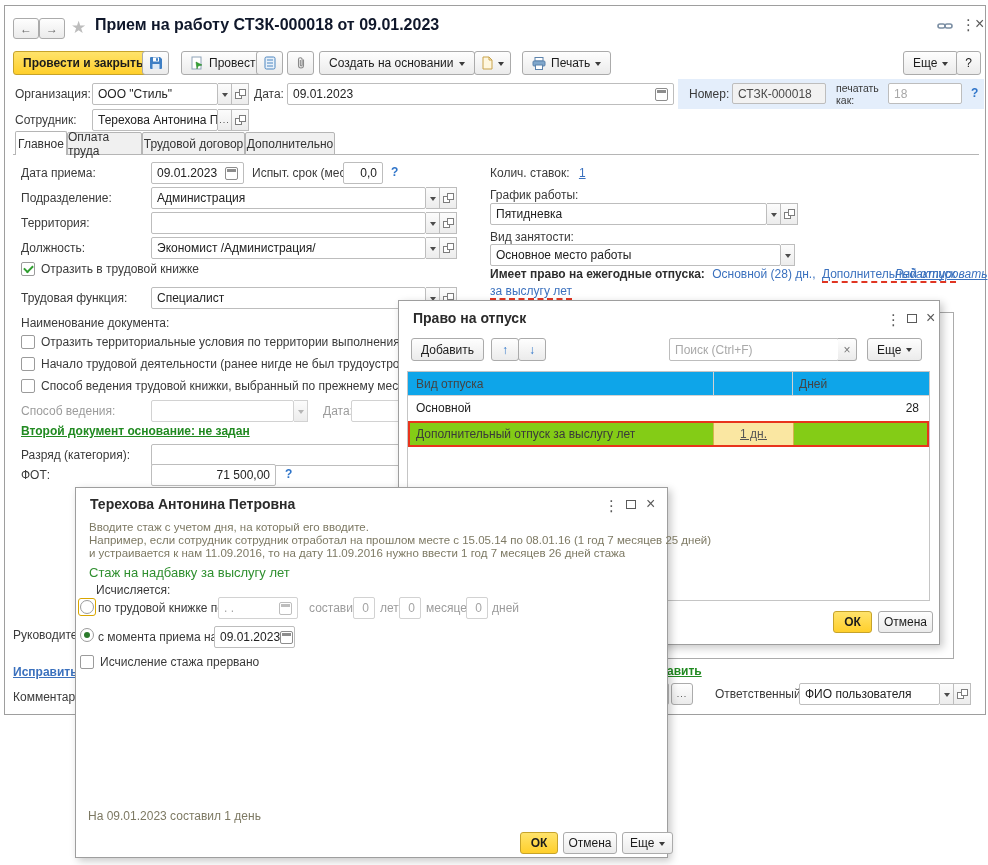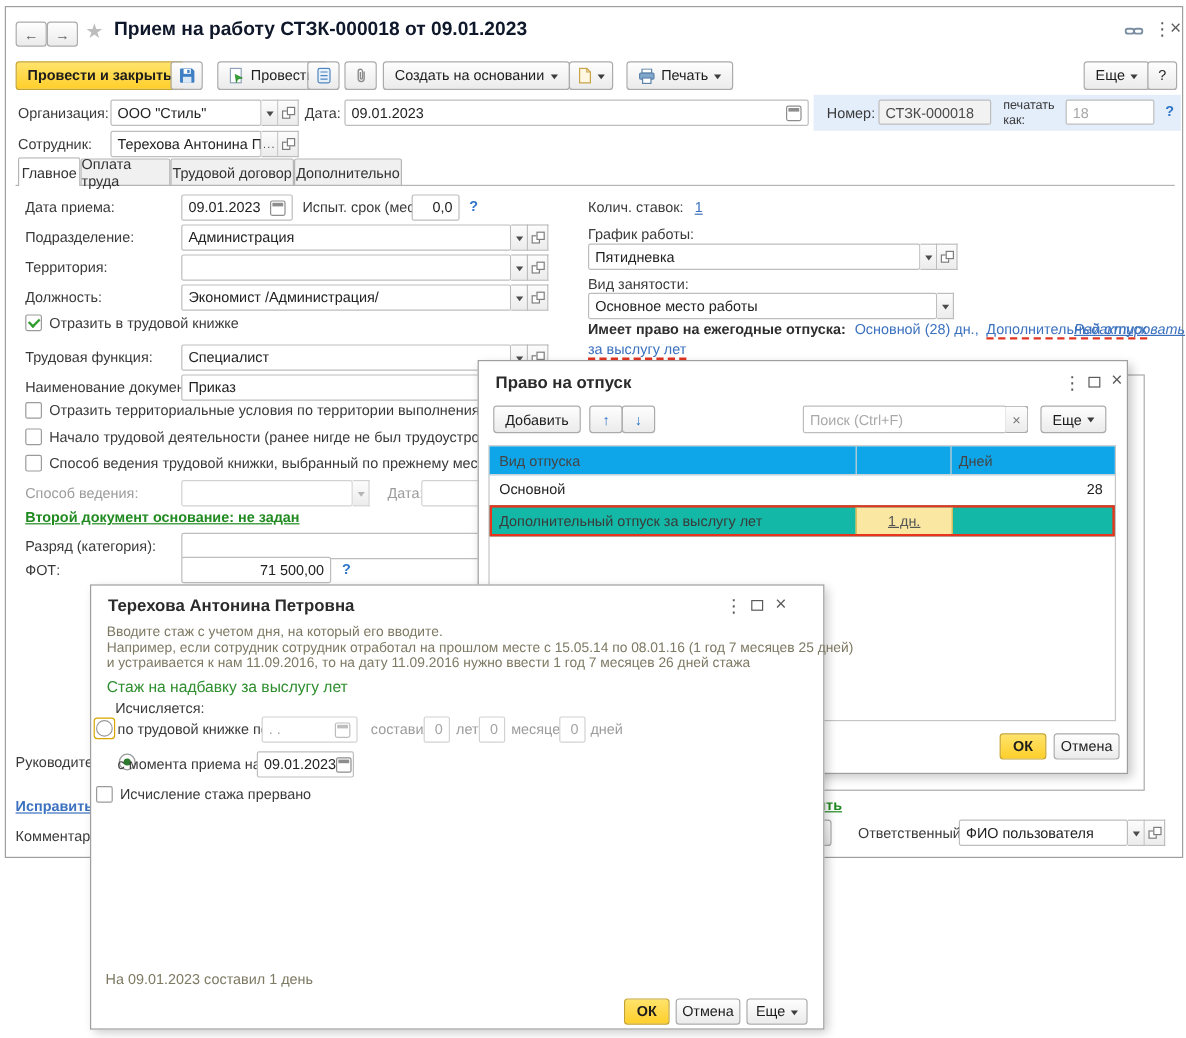--- a/index.html
+++ b/index.html
@@ -270,23 +270,20 @@
         </div>
       <span class="app">
           <i class="tri"></i>
         </span>
       <span class="app w16">
           <i class="ico-open"></i>
         </span>
     </div>
 
     <div class="a lbl" style="left:16px;top:310px;">Наименование документа:</div>
-    <div class="a fld" style="left:146px;top:306px;width:306px;">
-        <span>Приказ</span>
-      </div>
 
     <div class="a" style="left:16px;top:329px;display:flex;gap:6px;align-items:center;">
       <span class="cb"></span>
       <span class="lbl">Отразить территориальные условия по территории выполнения работ</span>
     </div>
     <div class="a" style="left:16px;top:351px;display:flex;gap:6px;align-items:center;">
       <span class="cb"></span>
       <span class="lbl">Начало трудовой деятельности (ранее нигде не был трудоустроен)</span>
       <span class="hint">?</span>
     </div>
@@ -404,37 +401,37 @@
       <div class="thead" style="position:relative;height:24px;">
         <span class="a" style="left:8px;top:5px;">Вид отпуска</span>
         <span class="a" style="left:391px;top:5px;">Дней</span>
         <span class="a" style="left:305px;top:0;width:1px;height:24px;background:#d2d2d2;"></span>
         <span class="a" style="left:384px;top:0;width:1px;height:24px;background:#d2d2d2;"></span>
       </div>
       <div style="position:relative;height:25px;">
         <span class="a" style="left:8px;top:5px;">Основной</span>
         <span class="a" style="right:10px;top:5px;">28</span>
       </div>
-      <div style="position:relative;height:26px;box-sizing:border-box;border:2px solid #e8341c;background:#14b8a6;">
+      <div style="position:relative;height:26px;box-sizing:border-box;border:2px solid #e8341c;background:#84cc16;">
         <span class="a" style="left:6px;top:4px;color:#3a3a3a;">Дополнительный отпуск за выслугу лет</span>
         <span class="a" style="left:303px;top:0;bottom:0;width:79px;background:#fae7a2;border-left:1px solid #d6b54e;border-right:1px solid #d6b54e;display:flex;align-items:center;justify-content:center;">
           <span style="color:#555;text-decoration:underline;">1 дн.</span>
         </span>
       </div>
     </div>
 
     <div class="a btn ybtn" style="left:434px;top:310px;width:39px;height:22px;">
         <span>ОК</span>
       </div>
     <div class="a btn" style="left:479px;top:310px;width:55px;height:22px;">
         <span>Отмена</span>
       </div>
   </div>
 
-  <div class="win dlg" style="left:75px;top:487px;width:591px;height:369px;z-index:20;padding-left:19px;">
+  <div class="win dlg" style="left:75px;top:487px;width:591px;height:369px;z-index:20;">
     <div class="a dtitle" style="left:14px;top:8px;">Терехова Антонина Петровна</div>
     <div class="a wctl" style="left:528px;top:10px;">⋮</div>
     <div class="a maxbox" style="left:550px;top:12px;"></div>
     <div class="a wctl" style="left:570px;top:8px;font-size:16px;">×</div>
 
     <div class="a info" style="left:13px;top:33px;">Вводите стаж с учетом дня, на который его вводите.</div>
     <div class="a info" style="left:13px;top:46px;">Например, если сотрудник сотрудник отработал на прошлом месте с 15.05.14 по 08.01.16 (1 год 7 месяцев 25 дней)</div>
     <div class="a info" style="left:13px;top:59px;">и устраивается к нам 11.09.2016, то на дату 11.09.2016 нужно ввести 1 год 7 месяцев 26 дней стажа</div>
 
     <div class="a" style="left:13px;top:77px;font-size:13px;color:#2f8f2f;">Стаж на надбавку за выслугу лет</div>

